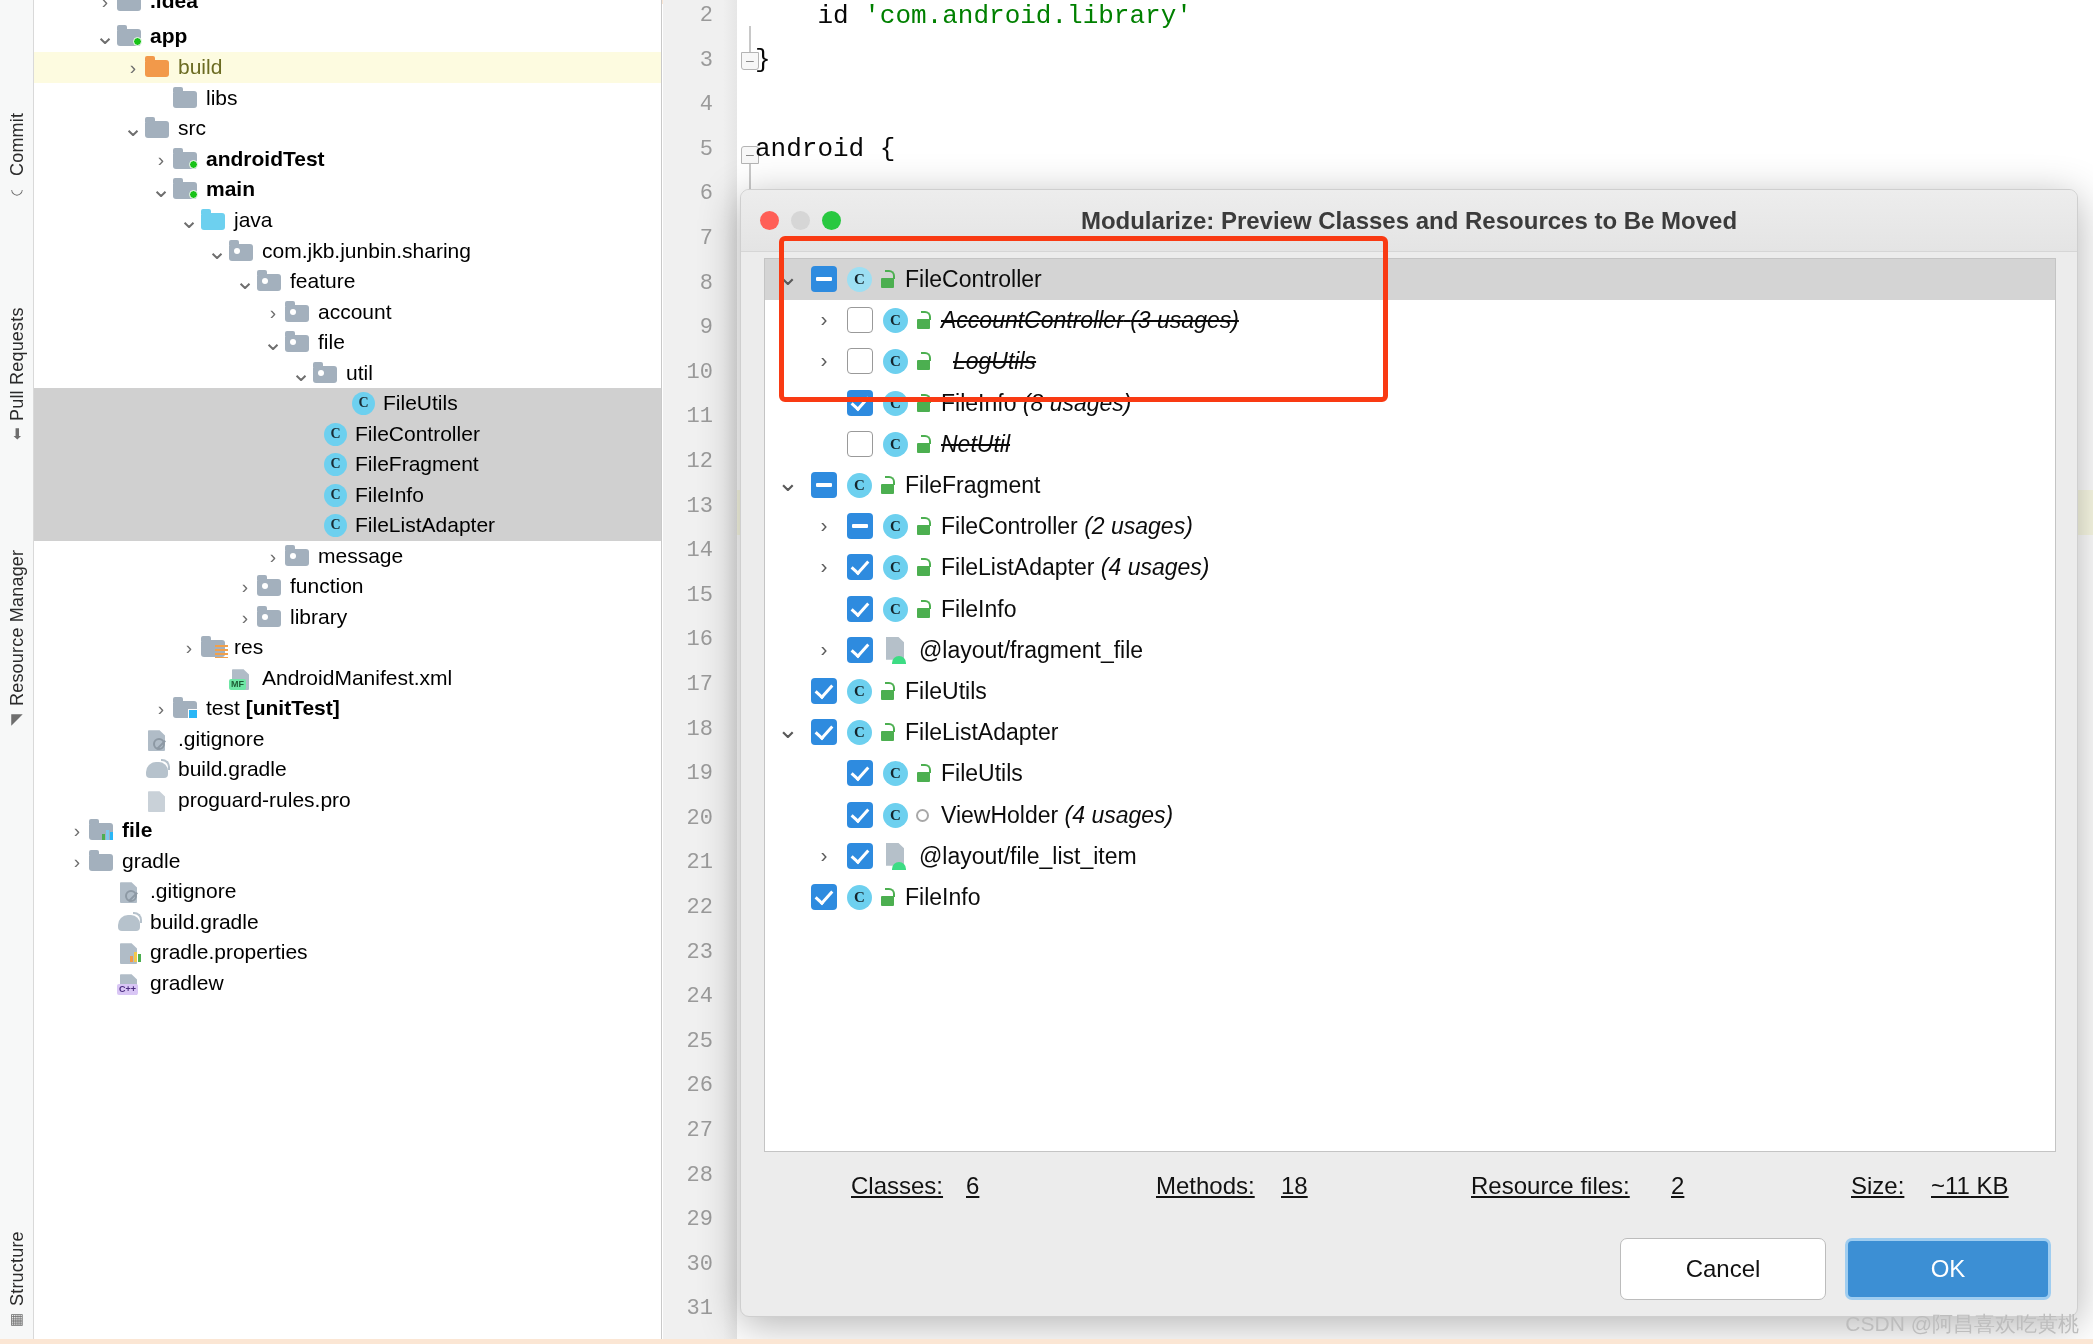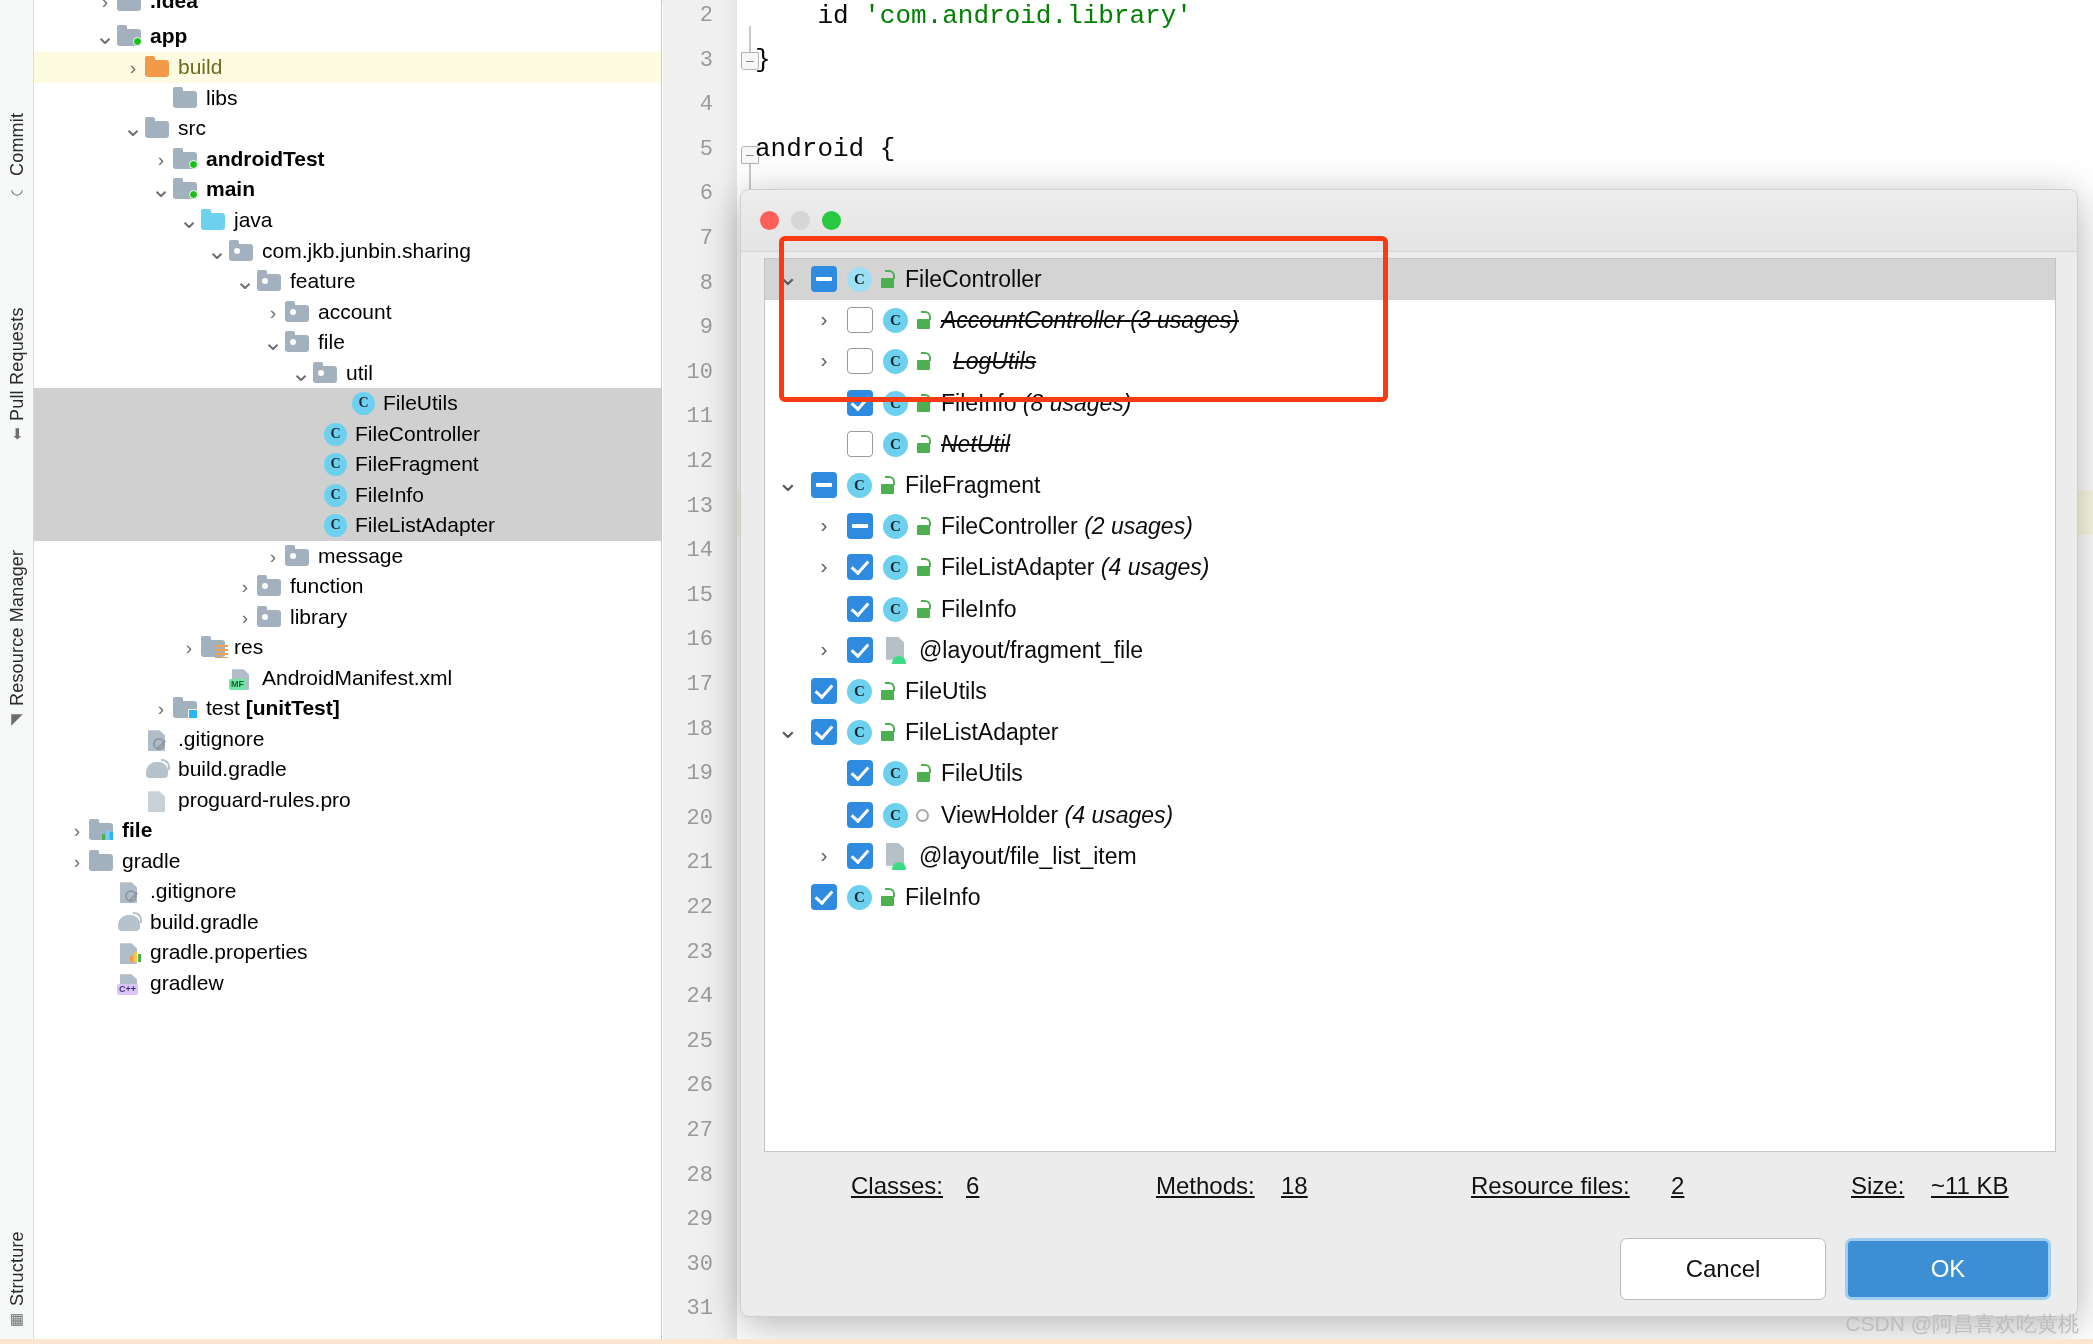--- a/index.html
+++ b/index.html
@@ -617,20 +617,21 @@
   </div>
 
   <div class="dialog">
 
     <div class="titlebar">
       <div class="traffic">
         <span class="red"></span>
         <span class="yel"></span>
         <span class="grn"></span>
       </div>
+      <div class="dlg-title">Modularize: Preview Classes and Resources to Be Moved</div>
     </div>
 
     <div class="tree-area">
       <div id="dialog-rows">
           <div class="trow sel" style="position: absolute; top: 0px; left: 0px; width: 1292px;">
             <span class="tarrow" style="left: 10px; font-size: 26px; top: 4px;">⌄</span>
             <span class="cb ind" style="left: 46px; top: 7px;"></span>
             <span class="tc pale" style="left: 82px; top: 8px;">C</span>
             <span class="lock" style="left: 114px; top: 11px;">
               <span class="shk"></span>

